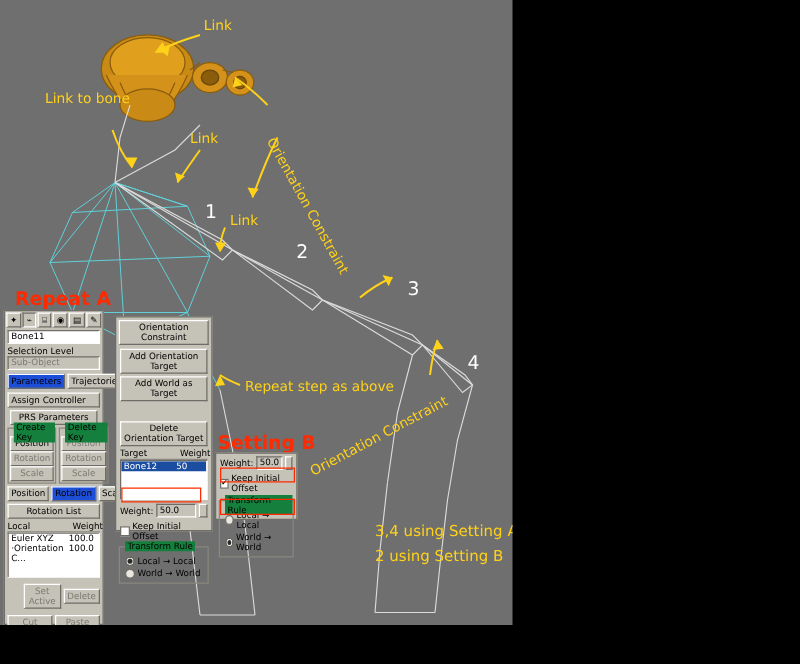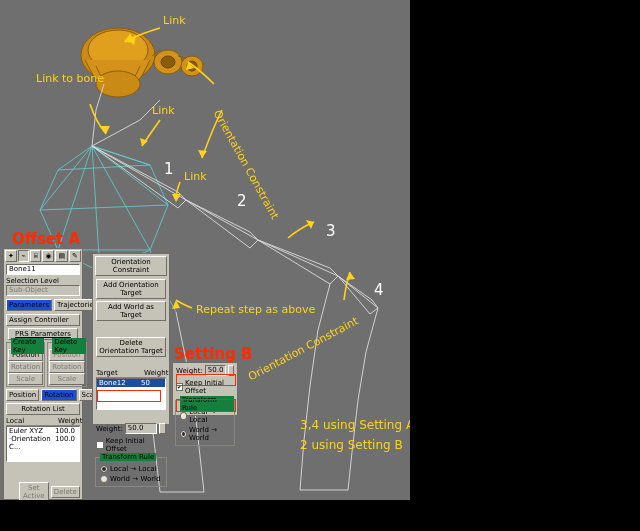--- a/index.html
+++ b/index.html
@@ -127,21 +127,21 @@
     <div class="anno" style="left:222px;top:108px;transform:rotate(61deg);transform-origin:left top;">Orientation Constraint</div>
     <div class="anno" style="left:184px;top:170px;">Link</div>
     <div class="anno" style="left:246px;top:372px;transform:rotate(-28deg);transform-origin:left top;">Orientation Constraint</div>
     <div class="anno" style="left:196px;top:303px;">Repeat step as above</div>
 
     <div class="anno num" style="left:164px;top:160px;">1</div>
     <div class="anno num" style="left:237px;top:192px;">2</div>
     <div class="anno num" style="left:326px;top:222px;">3</div>
     <div class="anno num" style="left:374px;top:281px;">4</div>
 
-    <div class="redlbl" style="left:12px;top:230px;">Offset A</div>
+    <div class="redlbl" style="left:12px;top:230px;">Repeat A</div>
     <div class="redlbl" style="left:174px;top:345px;">Setting B</div>
 
     <div class="yellownote" style="left:300px;top:418px;">3,4 using Setting A</div>
     <div class="yellownote" style="left:300px;top:438px;">2 using Setting B</div>
 
     <div class="panel" style="left:3px;top:248px;width:78px;height:250px;">
       <div class="row" style="gap:1px;padding:1px;">
         <span class="btn" style="width:8px;">✦</span>
         <span class="btn sunken" style="width:8px;">⌁</span>
         <span class="btn" style="width:8px;">⌸</span>
@@ -156,21 +156,21 @@
         <div class="sm">Selection Level</div>
         <div class="field" style="color:#7c7a73;">Sub-Object</div>
       </div>
       <div class="row" style="padding:2px;">
         <span class="btn orange" style="flex:1">Parameters</span>
         <span class="btn" style="flex:1">Trajectories</span>
       </div>
       <div style="padding:1px 2px;">
         <div class="btn" style="text-align:left;">Assign Controller</div>
       </div>
-      <div style="padding:1px 4px;text-decoration:underline;">
+      <div style="padding:1px 4px;">
         <div class="btn" style="text-align:center;">PRS Parameters</div>
       </div>
       <div style="display:flex;gap:2px;padding:1px 2px;">
         <div class="grp" style="flex:1;margin:0;padding:6px 1px 1px;">
           <span class="gt">Create Key</span>
           <div class="btn">Position</div>
           <div class="btn gray">Rotation</div>
           <div class="btn gray">Scale</div>
         </div>
         <div class="grp" style="flex:1;margin:0;padding:6px 1px 1px;">
@@ -197,21 +197,21 @@
           <div class="lrow" style="display:flex;">
             <span style="flex:1">Euler XYZ</span>
             <span style="width:22px">100.0</span>
           </div>
           <div class="lrow" style="display:flex;">
             <span style="flex:1">·Orientation C...</span>
             <span style="width:22px">100.0</span>
           </div>
         </div>
       </div>
-      <div class="row" style="padding:19px 2px;margin-left:13px;">
+      <div class="row" style="padding:4px 2px;margin-left:13px;">
         <span class="btn gray" style="flex:1">Set Active</span>
         <span class="btn gray" style="flex:1">Delete</span>
       </div>
       <div class="row" style="padding:1px 2px;">
         <span class="btn gray" style="flex:1">Cut</span>
         <span class="btn gray" style="flex:1">Paste</span>
       </div>
       <div class="row" style="padding:1px 2px;">
         
         
@@ -222,21 +222,21 @@
 
     <div class="panel" style="left:92px;top:253px;width:76px;height:170px;">
       <div style="padding:2px;">
         <div class="btn">Orientation Constraint</div>
       </div>
       <div style="padding:1px 3px;">
         <div class="btn" style="margin-bottom:2px;">Add Orientation Target</div>
         <div class="btn" style="margin-bottom:16px;">Add World as Target</div>
         <div class="btn">Delete Orientation Target</div>
       </div>
-      <div style="padding:11px 3px;">
+      <div style="padding:1px 3px;">
         <div class="hdr">
           <span style="flex:1">Target</span>
           <span style="width:22px">Weight</span>
         </div>
         <div class="listbox" style="height:30px;">
           <div class="lsel" style="display:flex;">
             <span style="flex:1">Bone12</span>
             <span style="width:22px">50</span>
           </div>
         </div>

